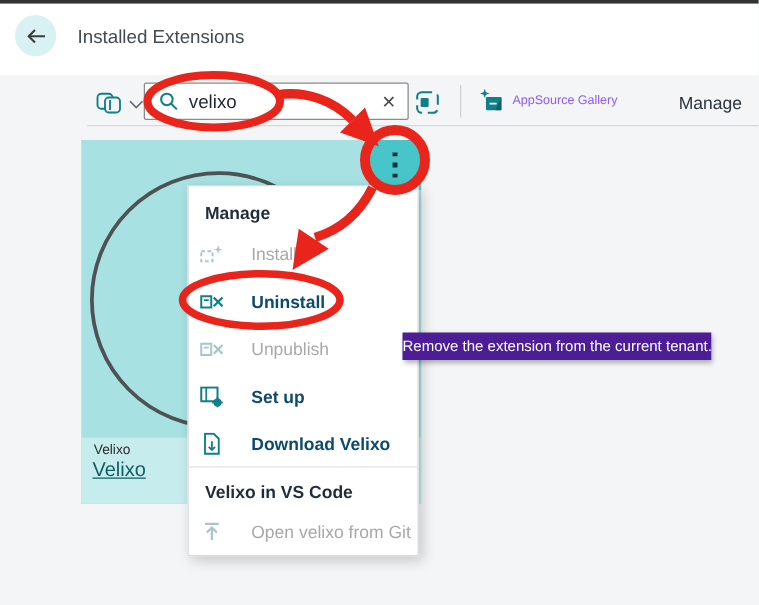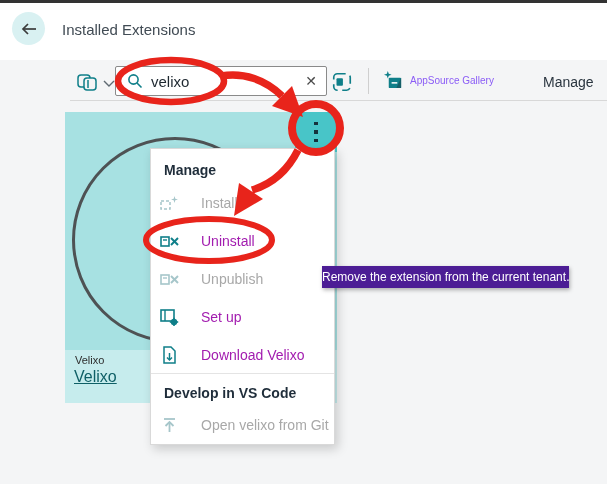--- a/index.html
+++ b/index.html
@@ -41,21 +41,21 @@
               display:flex; flex-direction:column; align-items:center; justify-content:center; gap:5px; cursor:pointer; }
   .dots-btn i { width:3.5px; height:3.5px; background:#15323c; display:block; }
 
   
   .menu { position:absolute; left:150px; top:148px; width:185px; height:297px; background:#fff;
           border:1px solid #d9d9d9; box-shadow:3px 4px 10px rgba(0,0,0,.18); }
   .menu-header { position:absolute; left:13px; font-size:14px; font-weight:bold; color:#1f2d3a; }
   .menu-item { position:absolute; left:9px; height:20px; display:flex; align-items:center; gap:22px;
                font-size:14px; cursor:pointer; white-space:nowrap; }
   .menu-item .ic { width:19px; display:flex; justify-content:center; }
-  .menu-item.enabled { color:#a21caf; }
+  .menu-item.enabled { color:#0c4a6e;font-weight:bold; }
   .menu-item.disabled { color:#a8a8a8; cursor:default; }
   .menu-sep { position:absolute; left:0; top:224px; width:100%; height:1px; background:#e4e4e4; }
 
   
   .tooltip { position:absolute; left:322px; top:266px; background:#4c1d95; color:#fff; font-size:12px;
              padding:4px 0; white-space:nowrap; box-shadow:1px 2px 4px rgba(0,0,0,.3); }
 
   
   .annotations { position:absolute; inset:0; pointer-events:none; z-index:50; }
 </style>
@@ -187,21 +187,21 @@
           <path d="M2 1 H9 L13 5 V17 H2 Z" fill="none" stroke="#0f7f89" stroke-width="1.5"></path>
           <line x1="7.5" y1="7" x2="7.5" y2="13.5" stroke="#0f7f89" stroke-width="1.5"></line>
           <polyline points="5,11.5 7.5,14 10,11.5" fill="none" stroke="#0f7f89" stroke-width="1.5"></polyline>
         </svg>
       </span>
       <span>Download Velixo</span>
     </div>
 
     <div class="menu-sep"></div>
 
-    <div class="menu-header" style="top:236px">Develop in VS Code</div>
+    <div class="menu-header" style="top:236px">Velixo in VS Code</div>
 
     <div class="menu-item disabled" style="top:266px">
       <span class="ic">
         <svg width="15" height="16" viewBox="0 0 15 16">
           <line x1="2" y1="2" x2="13" y2="2" stroke="#a6c6ca" stroke-width="1.8"></line>
           <line x1="7.5" y1="5.5" x2="7.5" y2="15" stroke="#a6c6ca" stroke-width="1.8"></line>
           <polyline points="3.5,9 7.5,5 11.5,9" fill="none" stroke="#a6c6ca" stroke-width="1.8"></polyline>
         </svg>
       </span>
       <span>Open velixo from Git</span>

